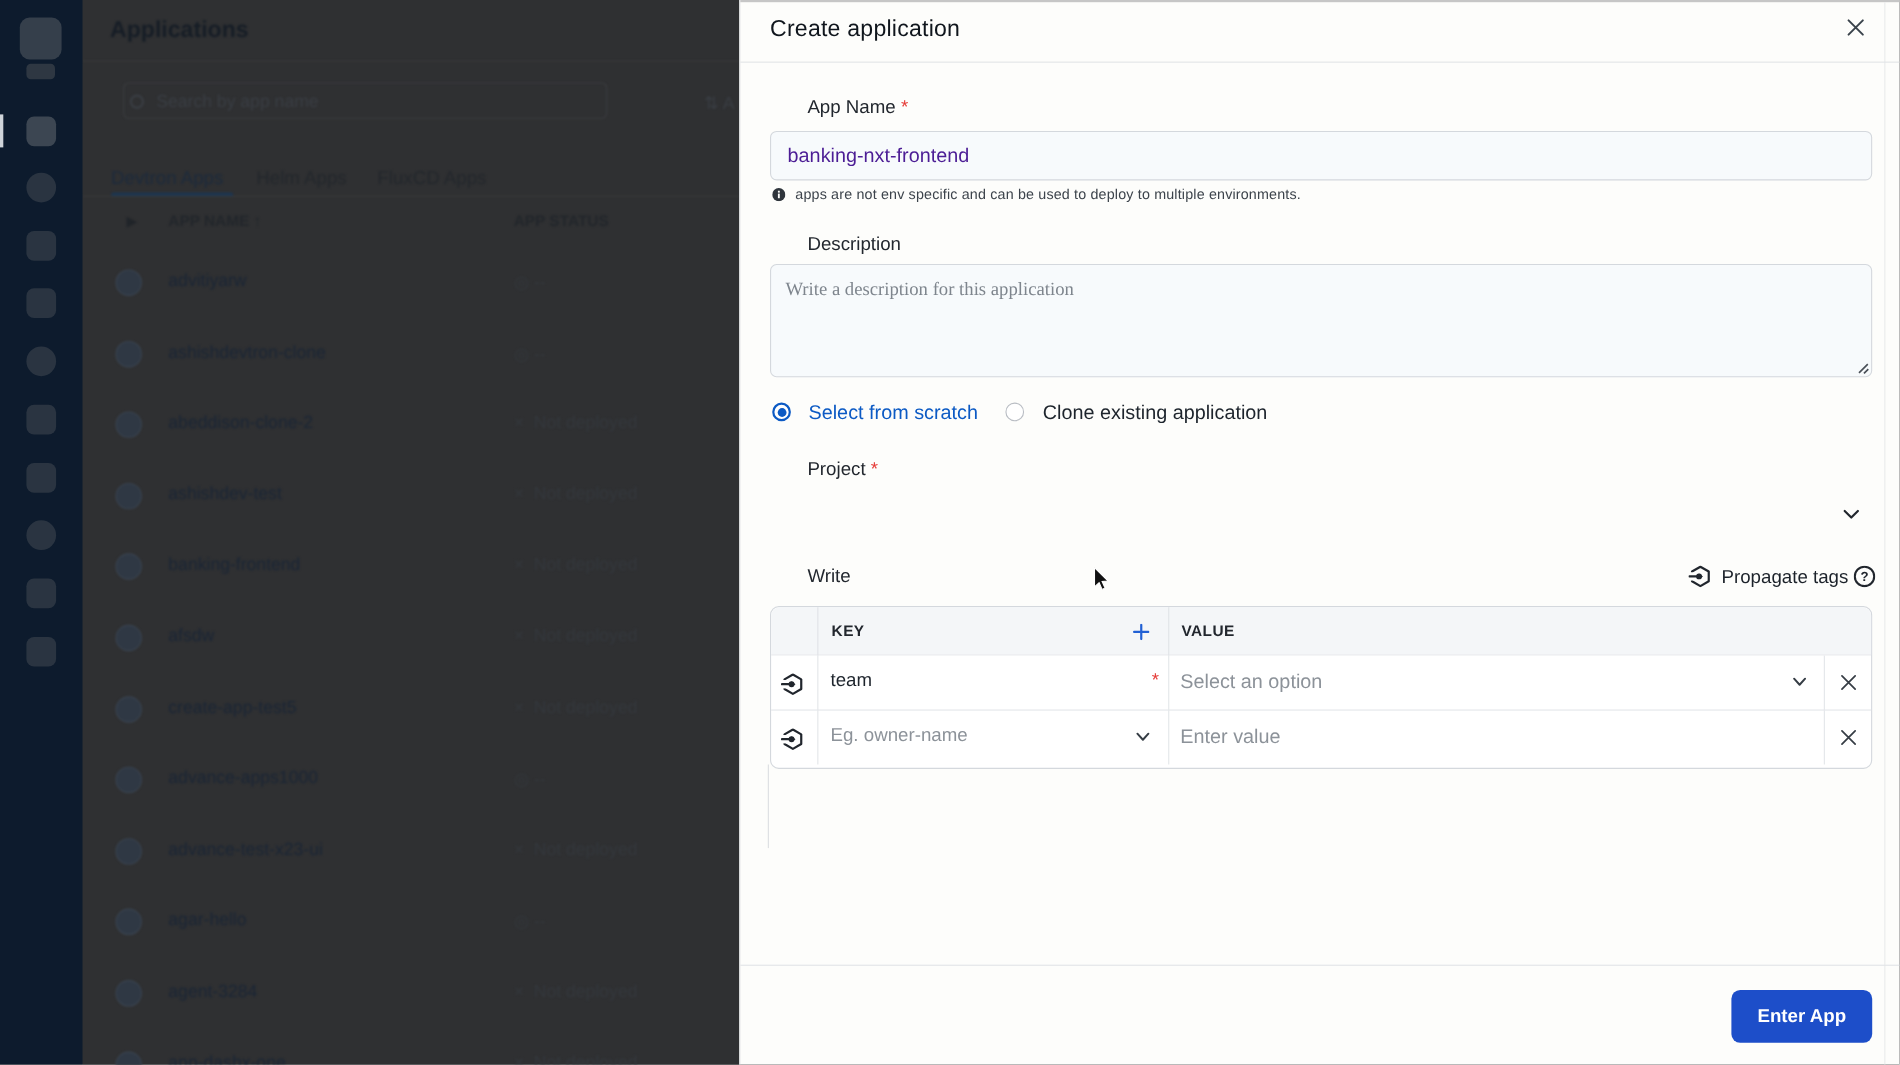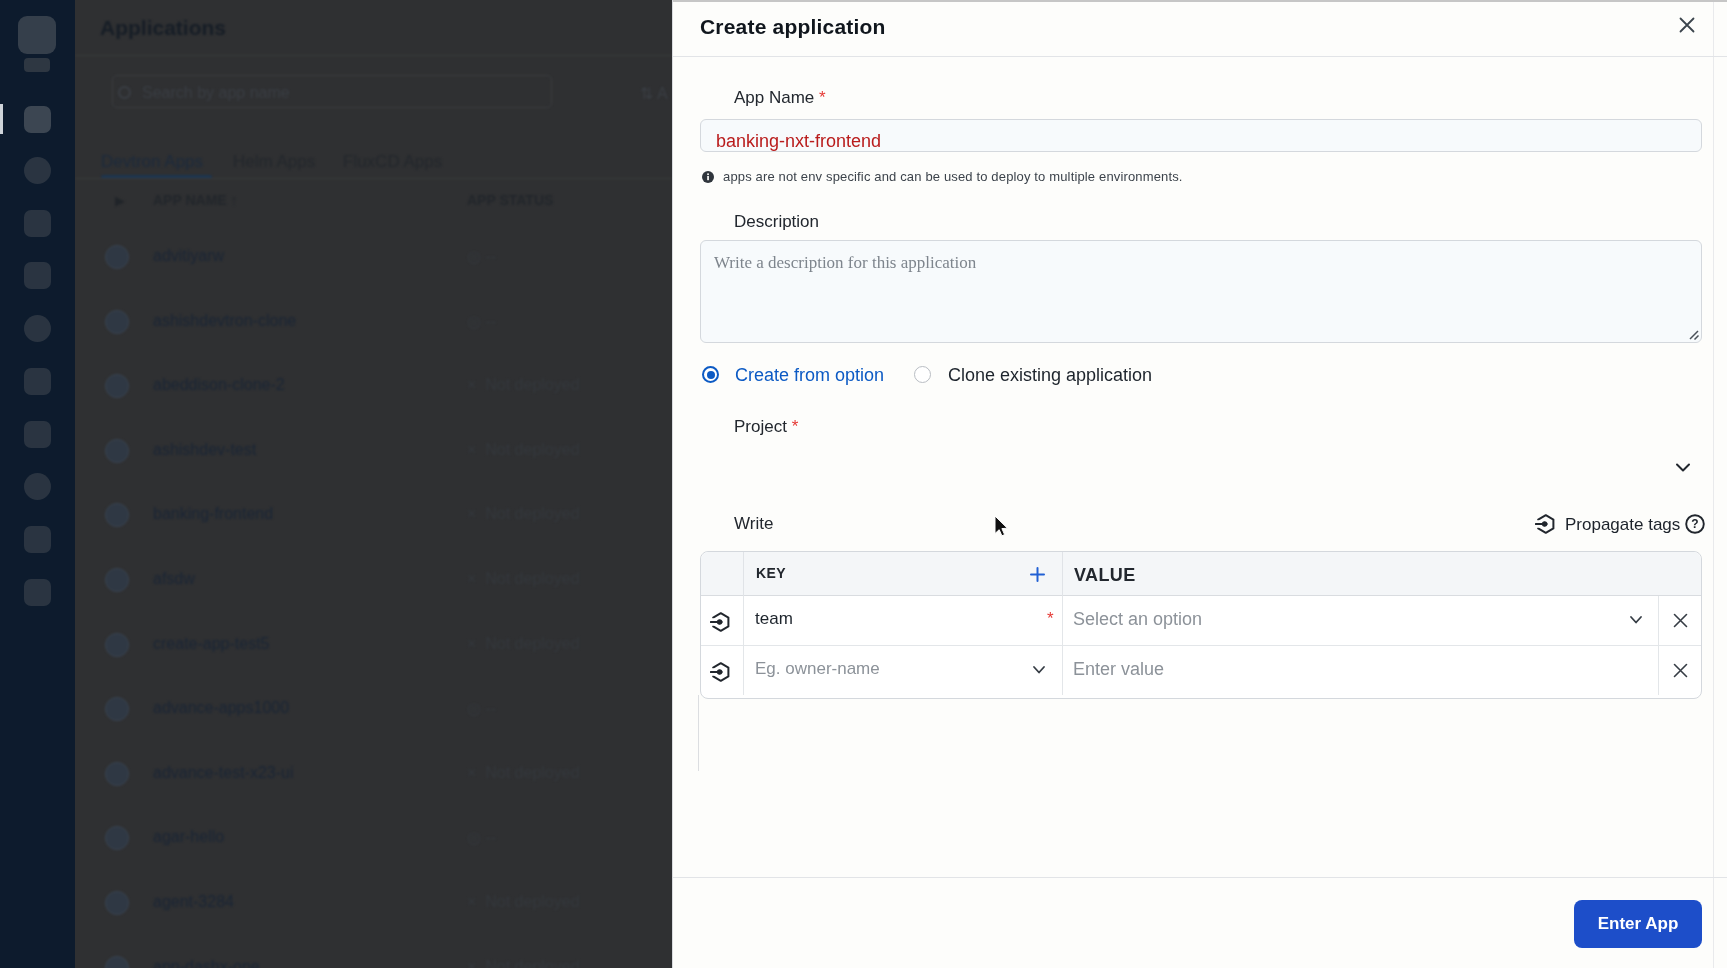--- a/index.html
+++ b/index.html
@@ -12,21 +12,21 @@
   #sidebar { left:0; top:0; width:75px; height:968px; background:#0d1b2d; }
   .sideicon { position:absolute; left:24px; width:27px; height:27px; border-radius:7px; background:#2e3744; opacity:.9; }
   .sideicon.round { border-radius:50%; }
   #main-dim { left:75px; top:0; width:597px; height:968px; background:#2f3032; color:#23282e; }
   #dimwrap { position:absolute; left:0; top:0; width:100%; height:100%; filter:blur(1px); }
   .dimtext { position:absolute; white-space:nowrap; }
 
   
   #drawer { left:672px; top:0; width:1055px; height:968px; background:#fdfdfb; border-left:1px solid #d9dbde; }
   #dheader { position:absolute; left:0; top:0; width:100%; height:57px; border-bottom:1px solid #e2e4e7; }
-  #dtitle { position:absolute; left:27px; top:15px; font-size:21px; font-weight:bold; color:#10161d; letter-spacing:.2px;}
+  #dtitle { position:absolute; left:27px; top:15px; font-size:21px; font-weight:normal; color:#10161d; letter-spacing:.2px;}
   .label { position:absolute; font-size:17px; color:#22272e;margin-left:33px; }
   .req { color:#e53935; }
   .field { position:absolute; left:27px; width:1002px; background:#f7fafc; border:1px solid #d4d8dd; border-radius:6px; }
   .ph { color:#7e858d;font-family:Liberation Serif, serif; }
 
   
   .radio-outer { position:absolute; width:17px; height:17px; border-radius:50%; }
 
   
   #tagtable { position:absolute; left:27px; top:551px; width:1002px; height:148px; border:1px solid #d4d8dd; border-radius:8px; background:#fff; }
@@ -116,38 +116,38 @@
     <div class="abs" style="left:0; top:0; width:1055px; height:2px; background:#c6c6c6;"></div>
     <div class="abs" style="left:1040px; top:2px; width:1px; height:966px; background:#e9eaec;"></div>
     <div id="dheader">
       <div id="dtitle">Create application</div>
       <svg class="abs" style="left:1006px; top:17px;" width="16" height="16" viewBox="0 0 16 16">
         <path d="M1.5 1.5 L14.5 14.5 M14.5 1.5 L1.5 14.5" stroke="#3b444c" stroke-width="1.8" stroke-linecap="round"></path>
       </svg>
     </div>
 
     <div class="label" style="left:28px; top:88px;">App Name <span class="req">*</span></div>
-    <div class="field" style="top:119px; height:33px; font-size:18px; color:#b91c1c; line-height:43px; padding-left:15px;">banking-nxt-frontend</div>
+    <div class="field" style="top:119px; height:45px; font-size:18px; color:#4c1d95; line-height:43px; padding-left:15px;">banking-nxt-frontend</div>
     <svg class="abs" style="left:29px; top:171px;" width="12" height="12" viewBox="0 0 12 12">
       <circle cx="6" cy="6" r="6" fill="#2f353c"></circle>
       <rect x="5.2" y="5" width="1.7" height="4.2" fill="#fdfdfb"></rect>
       <rect x="5.2" y="2.4" width="1.7" height="1.7" fill="#fdfdfb"></rect>
     </svg>
     <div class="abs" style="left:50px; top:169px; font-size:13px; letter-spacing:.15px; color:#3c434b;">apps are not env specific and can be used to deploy to multiple environments.</div>
 
     <div class="label" style="left:28px; top:212px;">Description</div>
     <div class="field" style="top:240px; height:103px; font-size:17px; padding:12px 13px;"><span class="ph">Write a description for this application</span>
       <svg class="abs" style="right:2px; bottom:2px;" width="10" height="10" viewBox="0 0 10 10">
         <path d="M9 1 L1 9 M9.5 5.5 L5.5 9.5" stroke="#4a5058" stroke-width="1.5"></path>
       </svg>
     </div>
 
     <div class="radio-outer" style="left:29px; top:366px; border:2px solid #0c5ac4; background:#fff;"></div>
     <div class="abs" style="left:33.5px; top:370.5px; width:8px; height:8px; border-radius:50%; background:#0c5ac4;"></div>
-    <div class="abs" style="left:62px; top:365px; font-size:18px; color:#0c5ac4;">Create from option</div>
+    <div class="abs" style="left:62px; top:365px; font-size:18px; color:#0c5ac4;">Select from scratch</div>
     <div class="radio-outer" style="left:241px; top:366px; border:1.5px solid #b9bdc3; background:#fff;"></div>
     <div class="abs" style="left:275px; top:365px; font-size:18px; color:#1d242c;">Clone existing application</div>
 
     <div class="label" style="left:28px; top:417px;">Project <span class="req">*</span></div>
     <svg class="abs" style="left:1002px; top:462px;" width="16" height="12" viewBox="0 0 16 12">
       <path d="M2 2.5 L8 8.5 L14 2.5" stroke="#22272e" stroke-width="2" fill="none" stroke-linecap="round" stroke-linejoin="round"></path>
     </svg>
 
     <div class="label" style="left:28px; top:514px;">Write</div>
 
@@ -165,21 +165,21 @@
     </svg>
 
     <div id="tagtable">
       <div class="abs" style="left:0; top:0; width:100%; height:44px; background:#f4f6f8; border-bottom:1px solid #d9dce0; border-radius:8px 8px 0 0;"></div>
       <div class="abs" style="left:42px; top:0; width:1px; height:44px; background:#e0e3e7;"></div>
       <div class="abs" style="left:361px; top:0; width:1px; height:44px; background:#e0e3e7;"></div>
       <div class="abs" style="left:55px; top:13px; font-size:14px; font-weight:bold; letter-spacing:.4px; color:#22272e;">KEY</div>
       <svg class="abs" style="left:329px; top:15px;" width="15" height="15" viewBox="0 0 15 15">
           <path d="M7.5 1 V14 M1 7.5 H14" stroke="#2160d4" stroke-width="2" stroke-linecap="round"></path>
         </svg>
-      <div class="abs" style="left:373px; top:13px; font-size:18px; font-weight:bold; letter-spacing:.4px; color:#22272e;">VALUE</div>
+      <div class="abs" style="left:373px; top:13px; font-size:14px; font-weight:bold; letter-spacing:.4px; color:#22272e;">VALUE</div>
 
       <div class="abs" style="left:0; top:44px; width:100%; height:50px; border-bottom:1px solid #e3e6e9;"></div>
       <div class="abs" style="left:42px; top:44px; width:1px; height:50px; background:#e3e6e9;"></div>
       <div class="abs" style="left:361px; top:44px; width:1px; height:50px; background:#e3e6e9;"></div>
       <div class="abs" style="left:957px; top:44px; width:1px; height:50px; background:#e3e6e9;"></div>
       <svg class="abs" style="left:9px; top:60px;" width="20" height="20" viewBox="0 0 20 20">
           <path d="M10.8 1.2 L18.4 5.6 V14.4 L10.8 18.8 L3.2 14.4 V5.6 Z" fill="none" stroke="#21262d" stroke-width="2" stroke-linejoin="round"></path>
           <rect x="0" y="6.2" width="6.3" height="7.6" fill="#ffffff"></rect>
           <path d="M0.8 10 H7.5" stroke="#21262d" stroke-width="2" stroke-linecap="round"></path>
           <circle cx="9.6" cy="10" r="2.7" fill="#21262d"></circle>

